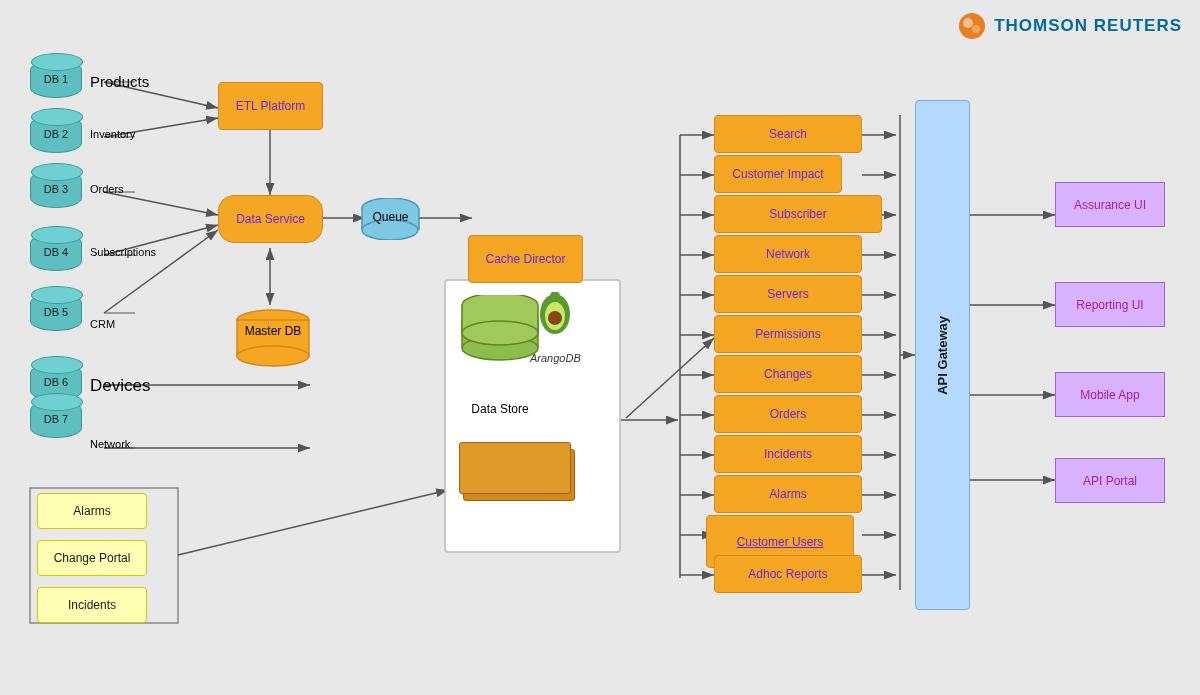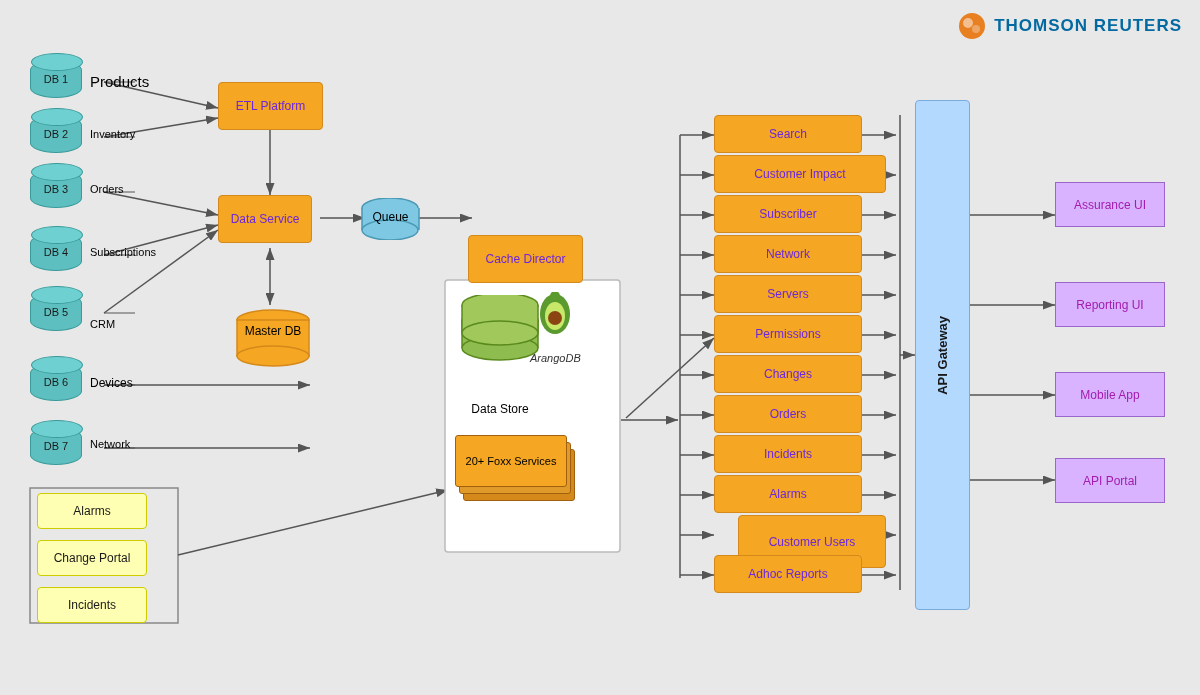--- a/index.html
+++ b/index.html
@@ -242,32 +242,32 @@
 <span style="position:absolute;left:90px;top:246px;z-index:3;font-size:11px;">Subscriptions</span>
 
 <div class="db-node node" style="left:30px; top:293px;">
   <span>DB 5</span>
 </div>
 <span style="position:absolute;left:90px;top:306px;z-index:3;font-size:11px;margin-top:12px;">CRM</span>
 
 <div class="db-node node" style="left:30px; top:363px;">
   <span>DB 6</span>
 </div>
-<span style="position:absolute;left:90px;top:376px;z-index:3;font-size:12px;">Devices</span>
-
-<div class="db-node node" style="left:30px; top:427px;">
+<span style="position:absolute;left:90px;top:376px;z-index:3;font-size:17px;">Devices</span>
+
+<div class="db-node node" style="left:30px; top:400px;">
   <span>DB 7</span>
 </div>
 <span style="position:absolute;left:90px;top:438px;z-index:3;font-size:11px;">Network</span>
 
 <div class="node orange-box" style="left:218px; top:82px; width:105px; height:48px;">
   <span>ETL Platform</span>
 </div>
 
-<div class="node orange-box" style="left:218px; top:195px; width:94px; height:48px;">
+<div class="node orange-box" style="left:218px; top:195px; width:105px; height:48px;border-radius:16px;">
   <span>Data Service</span>
 </div>
 
 <div style="position:absolute; left:233px; top:308px; z-index:2;">
   <svg width="80" height="60" viewBox="0 0 80 60">
     <ellipse cx="40" cy="12" rx="36" ry="10" fill="#f5a623" stroke="#d4891a" stroke-width="1.5"></ellipse>
     <rect x="4" y="12" width="72" height="36" fill="#f5a623" stroke="#d4891a" stroke-width="1.5"></rect>
     <ellipse cx="40" cy="48" rx="36" ry="10" fill="#f5a623" stroke="#d4891a" stroke-width="1.5"></ellipse>
   </svg>
   <div style="position:absolute;top:16px;left:0;width:80px;text-align:center;font-size:12px;">Master DB</div>
@@ -316,43 +316,40 @@
     <circle cx="25" cy="4" r="5" fill="#5a9a2e"></circle>
   </svg>
   <div style="font-size:11px;color:#333;font-style:italic;margin-top:2px;text-align:center;">ArangoDB</div>
 </div>
 
 <div style="position:absolute; left:455px; top:435px; z-index:3;">
 
   <div style="position:relative; width:120px; height:75px;">
     <div style="position:absolute;top:14px;left:8px;width:112px;height:52px;background:#d4891a;border:1.5px solid #a06010;border-radius:3px;"></div>
     <div style="position:absolute;top:7px;left:4px;width:112px;height:52px;background:#e09a2a;border:1.5px solid #a06010;border-radius:3px;"></div>
-    <div style="position:absolute;top:0px;left:0px;width:112px;height:52px;background:#f5a623;border:1.5px solid #a06010;border-radius:3px;display:flex;align-items:center;justify-content:center;">
-      <span style="font-size:11px;text-align:center;">20+ Foxx Services</span>
-    </div>
   </div>
 </div>
 
 <div class="node yellow-box" style="left:37px; top:493px; width:110px; height:36px;">
   <span>Alarms</span>
 </div>
 <div class="node yellow-box" style="left:37px; top:540px; width:110px; height:36px;">
   <span>Change Portal</span>
 </div>
 <div class="node yellow-box" style="left:37px; top:587px; width:110px; height:36px;">
   <span>Incidents</span>
 </div>
 
 <div class="node orange-box" style="left:714px; top:115px; width:148px; height:38px;">
   <span>Search</span>
 </div>
-<div class="node orange-box" style="left:714px; top:155px; width:172px; height:38px;">
+<div class="node orange-box" style="left:714px; top:155px; width:128px; height:38px;">
   <span>Customer Impact</span>
 </div>
-<div class="node orange-box" style="left:714px; top:195px; width:148px; height:38px;">
+<div class="node orange-box" style="left:714px; top:195px; width:168px; height:38px;">
   <span>Subscriber</span>
 </div>
 <div class="node orange-box" style="left:714px; top:235px; width:148px; height:38px;">
   <span>Network</span>
 </div>
 <div class="node orange-box" style="left:714px; top:275px; width:148px; height:38px;">
   <span>Servers</span>
 </div>
 <div class="node orange-box" style="left:714px; top:315px; width:148px; height:38px;">
   <span>Permissions</span>
@@ -362,21 +359,21 @@
 </div>
 <div class="node orange-box" style="left:714px; top:395px; width:148px; height:38px;">
   <span>Orders</span>
 </div>
 <div class="node orange-box" style="left:714px; top:435px; width:148px; height:38px;">
   <span>Incidents</span>
 </div>
 <div class="node orange-box" style="left:714px; top:475px; width:148px; height:38px;">
   <span>Alarms</span>
 </div>
-<div class="node orange-box" style="left:738px; top:515px; width:148px; height:53px;">
+<div class="node orange-box" style="left:706px; top:515px; width:148px; height:53px;text-decoration:underline;">
   <span>Customer Users</span>
 </div>
 <div class="node orange-box" style="left:714px; top:555px; width:148px; height:38px;">
   <span>Adhoc Reports</span>
 </div>
 
 <div class="node api-gateway" style="left:915px; top:100px; width:55px; height:510px;">
   <span style="writing-mode:vertical-lr;transform:rotate(180deg);font-size:13px;font-weight:bold;">API Gateway</span>
 </div>
 

